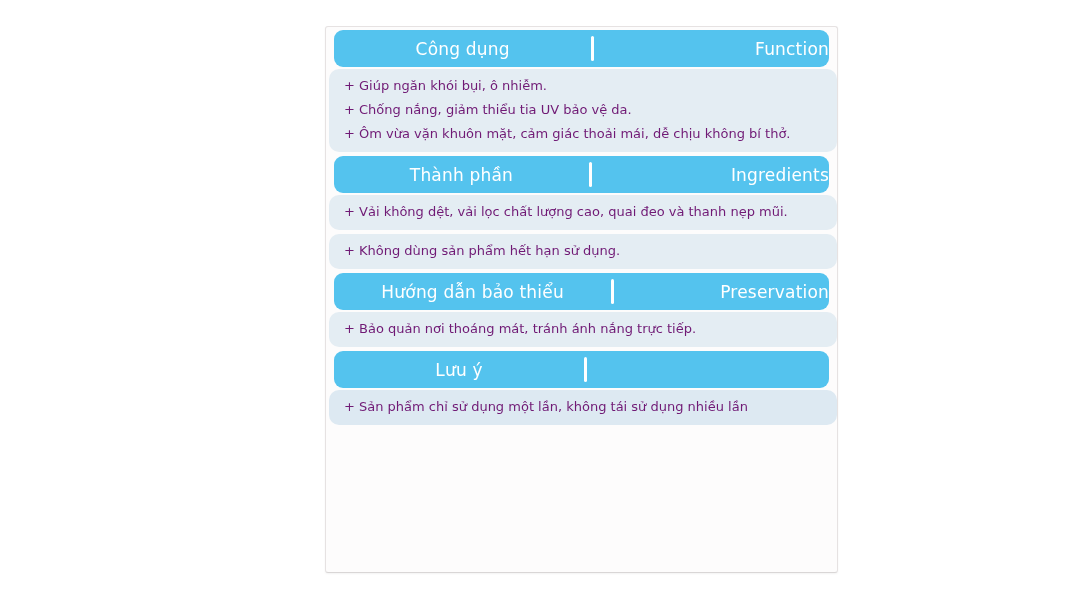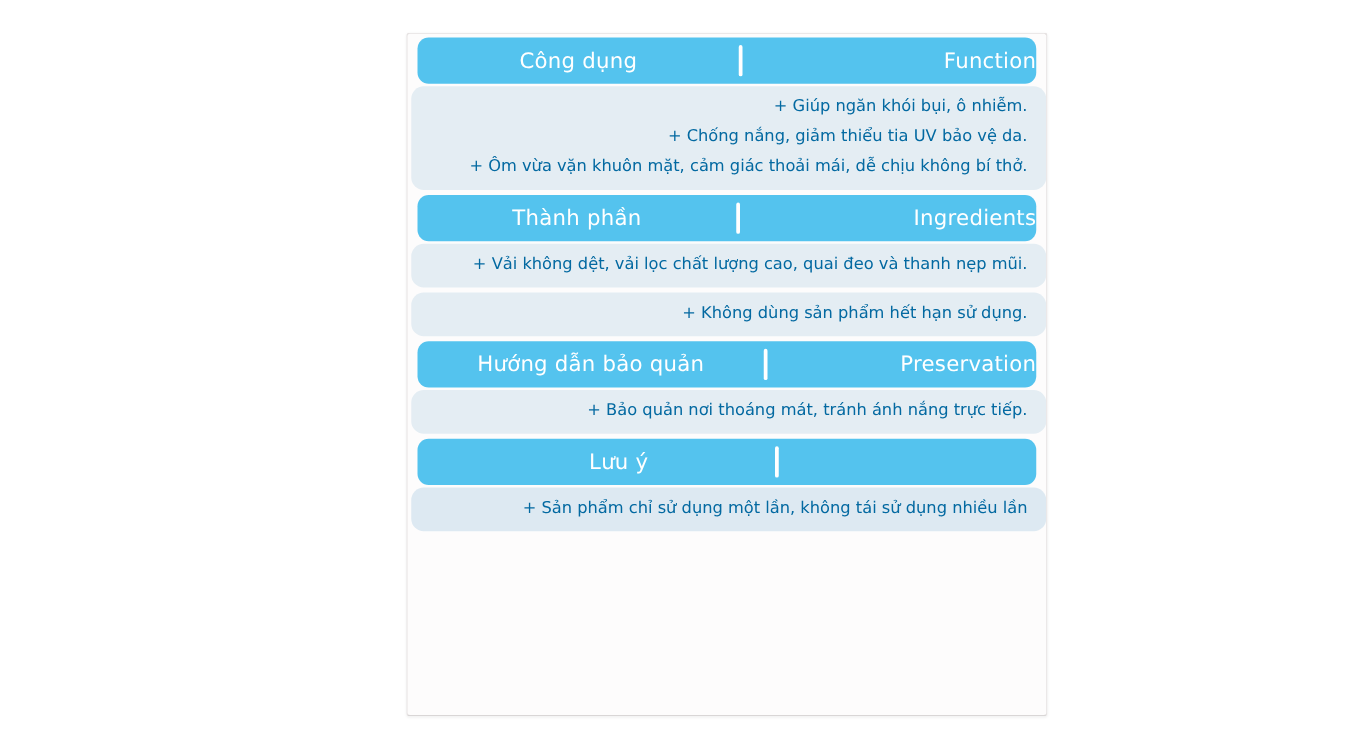--- a/index.html
+++ b/index.html
@@ -34,36 +34,35 @@
     color: #ffffff;
     font-size: 17px;
     letter-spacing: 0.2px;
   }
   .band-left { display: flex; justify-content: center; align-items: center; }
   .band-right { flex: 1; display: flex; justify-content: flex-end; align-items: center; }
   .sec1 .band-left { width: 52%; }
   .sec2 .band-left { width: 51.5%; }
   .sec3 .band-left { width: 59%; }
   .sec4 .band-left { width: 56%; }
-  .sec5 .band-left { width: 50.5%; padding-left: 36px; }
+  .sec5 .band-left { width: 50.5%; }
   .band-divider {
     width: 3px; height: 25px;
     background: #ffffff;
     border-radius: 2px;
     flex: 0 0 auto;
   }
   .body-block {
     margin: 2px 0 0 3px;
     background: #e4edf3;
     border-radius: 10px;
     padding: 5px 15px 6px 15px;
-    color: #0369a1;
+    color: #701a75;
     font-size: 13px;
     line-height: 24px;
-    text-align: right;
   }
   .sec5 .body-block { background: #dde9f2; }
   .body-block p { margin: 0; }
 </style>
 </head>
 <body>
 
 <div class="card">
 
   <section class="section sec1">
@@ -100,21 +99,21 @@
 
   <section class="section sec3">
     <div class="body-block">
       <p>+ Không dùng sản phẩm hết hạn sử dụng.</p>
     </div>
   </section>
 
   <section class="section sec4">
     <div class="band">
       <div class="band-left">
-        <span>Hướng dẫn bảo quản</span>
+        <span>Hướng dẫn bảo thiểu</span>
       </div>
       <div class="band-divider"></div>
       <div class="band-right">
         <span>Preservation</span>
       </div>
     </div>
     <div class="body-block">
       <p>+ Bảo quản nơi thoáng mát, tránh ánh nắng trực tiếp.</p>
     </div>
   </section>

